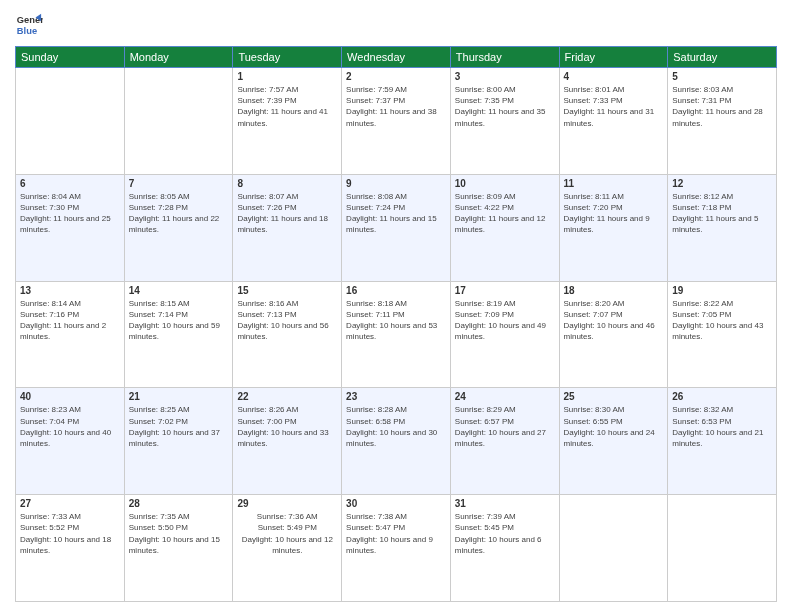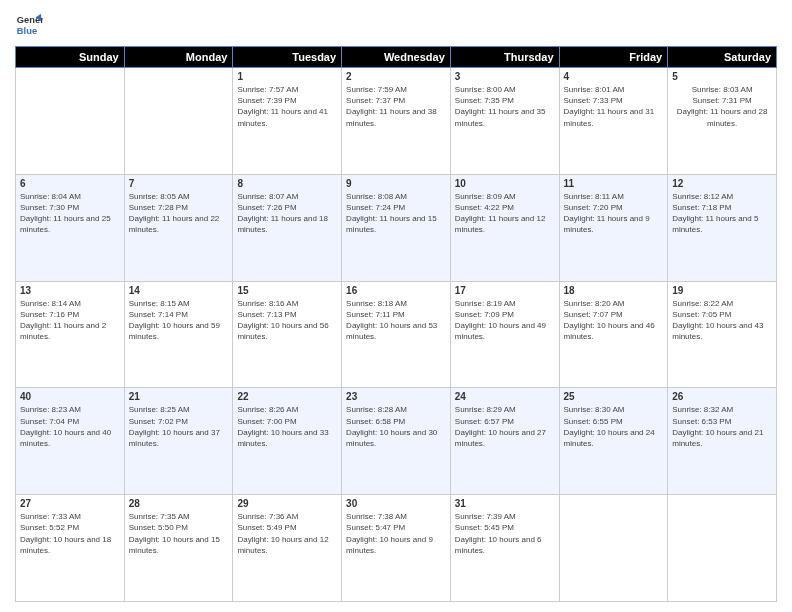--- a/index.html
+++ b/index.html
@@ -43,26 +43,26 @@
     .location-title {
       font-size: 14px;
       color: #555;
     }
     .calendar-table {
       width: 100%;
       border-collapse: collapse;
       flex: 1;
     }
     .calendar-table th {
-      background-color: #000000;
+      background-color: #15803d;
       color: #fff;
       font-size: 11px;
-      font-weight: bold;
+      font-weight: normal;
       padding: 4px 5px;
-      text-align: right;
+      text-align: left;
       border: 1px solid #5585cc;
     }
     .calendar-table td {
       border: 1px solid #ccc;
       vertical-align: top;
       padding: 3px 4px;
       font-size: 8.5px;
       color: #333;
       width: calc(100% / 7);
       height: 80px;
@@ -141,21 +141,21 @@
 Daylight: 11 hours and 35 minutes.</div>
           </td>
           <td>
             <span class="day-number">4</span>
             <div class="day-info" style="white-space: pre-line;">Sunrise: 8:01 AM
 Sunset: 7:33 PM
 Daylight: 11 hours and 31 minutes.</div>
           </td>
           <td>
             <span class="day-number">5</span>
-            <div class="day-info" style="white-space: pre-line; text-align: center;">Sunrise: 8:03 AM
+            <div class="day-info" style="white-space: pre-line;">Sunrise: 8:03 AM
 Sunset: 7:31 PM
 Daylight: 11 hours and 28 minutes.</div>
           </td>
         </tr>
         <tr>
           <td>
             <span class="day-number">6</span>
             <div class="day-info" style="white-space: pre-line;">Sunrise: 8:04 AM
 Sunset: 7:30 PM
 Daylight: 11 hours and 25 minutes.</div>
@@ -293,21 +293,21 @@
 Daylight: 10 hours and 18 minutes.</div>
           </td>
           <td>
             <span class="day-number">28</span>
             <div class="day-info" style="white-space: pre-line;">Sunrise: 7:35 AM
 Sunset: 5:50 PM
 Daylight: 10 hours and 15 minutes.</div>
           </td>
           <td>
             <span class="day-number">29</span>
-            <div class="day-info" style="white-space: pre-line;">Sunrise: 7:36 AM
+            <div class="day-info" style="white-space: pre-line; text-align: center;">Sunrise: 7:36 AM
 Sunset: 5:49 PM
 Daylight: 10 hours and 12 minutes.</div>
           </td>
           <td>
             <span class="day-number">30</span>
             <div class="day-info" style="white-space: pre-line;">Sunrise: 7:38 AM
 Sunset: 5:47 PM
 Daylight: 10 hours and 9 minutes.</div>
           </td>
           <td>

